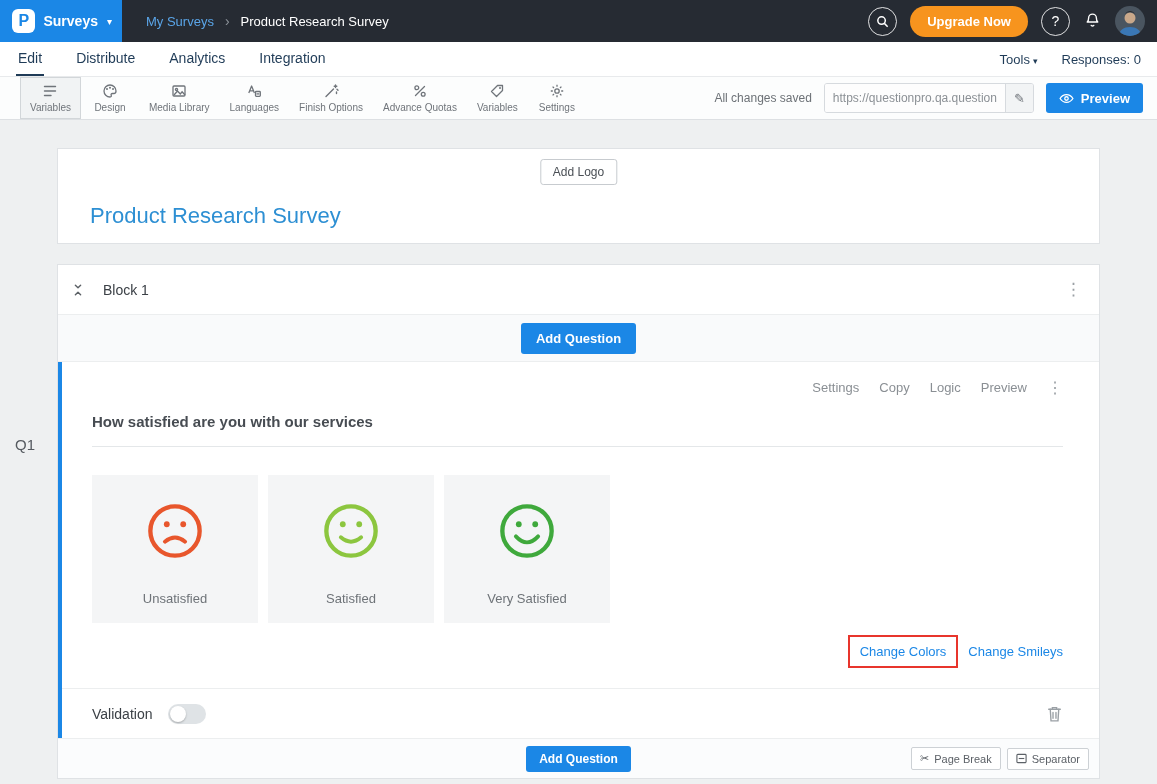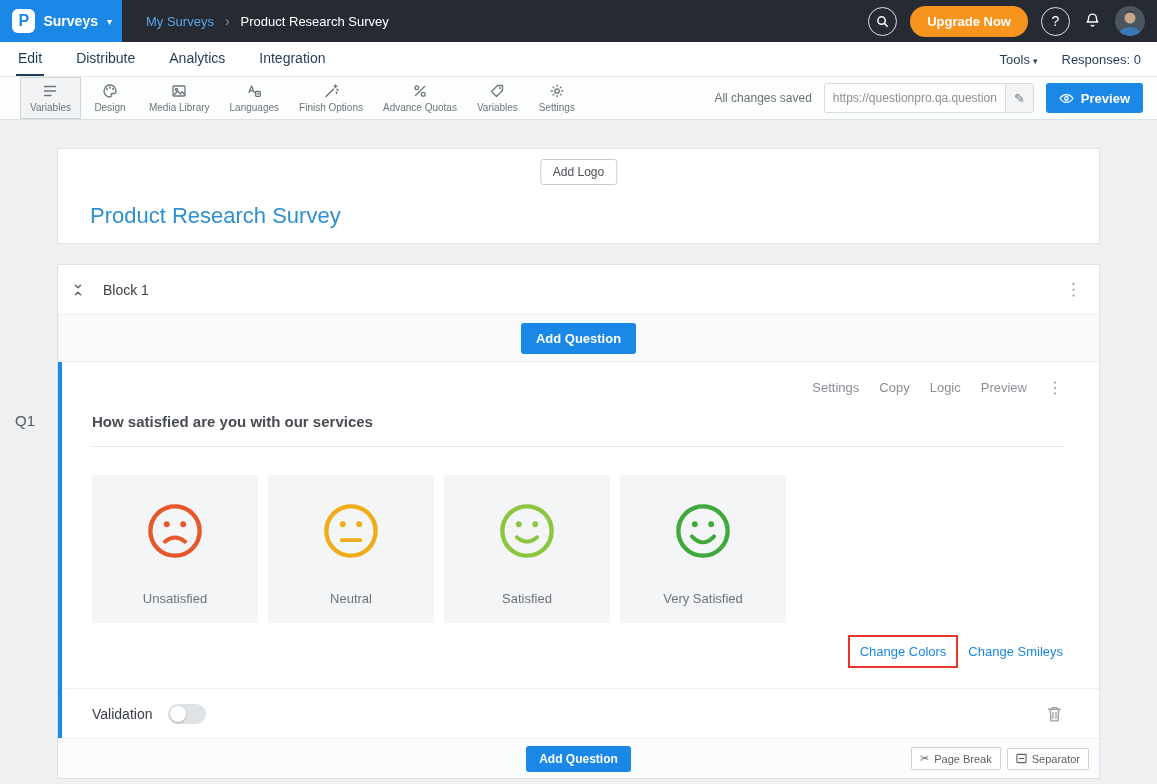--- a/index.html
+++ b/index.html
@@ -51,21 +51,21 @@
 
   .block-card { margin-top:20px; background:#fff; border:1px solid #dfe2e5; }
   .block-header { height:50px; display:flex; align-items:center; padding:0 13px; border-bottom:1px solid #eceeef; }
   .collapse-icon { cursor:pointer; }
   .block-name { margin-left:18px; font-size:14px; color:#3b4046; }
   .kebab { margin-left:auto; color:#9ba0a5; font-size:17px; cursor:pointer; line-height:1; padding:0 4px; }
   .add-q-row { height:47px; display:flex; align-items:center; justify-content:center; background:#f9fafb; border-bottom:1px solid #eceeef; }
   .add-q-btn { background:#1b87e6; border:none; color:#fff; font-size:13px; font-weight:bold; padding:8px 15px; border-radius:3px; cursor:pointer; font-family:inherit; }
 
   .question-section { position:relative; border-left:4px solid #1b87e6; }
-  .q1-label { position:absolute; left:-47px; top:50px; font-size:15px; color:#555a60; }
+  .q1-label { position:absolute; left:-47px; top:74px; font-size:15px; color:#555a60; }
   .q-inner { padding:16px 36px 0 30px; }
   .q-actions { display:flex; align-items:center; justify-content:flex-end; gap:20px; font-size:13px; color:#8a8f94; }
   .q-action { cursor:pointer; }
   .q-kebab { color:#9ba0a5; font-size:16px; cursor:pointer; }
   .q-title { margin-top:16px; font-size:15px; color:#474c52; padding-bottom:16px; border-bottom:1px solid #e4e7e9;font-weight:bold; }
   .smiley-row { margin-top:28px; display:flex; gap:10px; }
   .smiley-box { width:166px; height:148px; background:#f4f5f6; display:flex; flex-direction:column; align-items:center; padding-top:27px; cursor:pointer; }
   .smiley svg { width:58px; height:58px; }
   .smiley-label { margin-top:auto; padding-bottom:17px; font-size:13px; color:#6e7378; }
   .change-row { margin-top:12px; display:flex; justify-content:flex-end; align-items:center; }
@@ -284,31 +284,20 @@
               <svg viewBox="0 0 60 60" fill="none">
                 <circle cx="30" cy="30" r="25.5" stroke="currentColor" stroke-width="4.5"></circle>
                 <circle cx="21.5" cy="23" r="3" fill="currentColor"></circle>
                 <circle cx="38.5" cy="23" r="3" fill="currentColor"></circle>
                 <path d="M19.5 41 Q30 32.5 40.5 41" stroke="currentColor" stroke-width="4" stroke-linecap="round"></path>
               </svg>
             </span>
             <span class="smiley-label">Unsatisfied</span>
           </div>
 
-          <div class="smiley-box">
-            <span class="smiley" style="color: rgb(239, 172, 24);">
-              <svg viewBox="0 0 60 60" fill="none">
-                <circle cx="30" cy="30" r="25.5" stroke="currentColor" stroke-width="4.5"></circle>
-                <circle cx="21.5" cy="23" r="3" fill="currentColor"></circle>
-                <circle cx="38.5" cy="23" r="3" fill="currentColor"></circle>
-                <path d="M20.5 39.5 L39.5 39.5" stroke="currentColor" stroke-width="4" stroke-linecap="round"></path>
-              </svg>
-            </span>
-            <span class="smiley-label">Neutral</span>
-          </div>
 
           <div class="smiley-box">
             <span class="smiley" style="color: rgb(140, 198, 63);">
               <svg viewBox="0 0 60 60" fill="none">
                 <circle cx="30" cy="30" r="25.5" stroke="currentColor" stroke-width="4.5"></circle>
                 <circle cx="21.5" cy="23" r="3" fill="currentColor"></circle>
                 <circle cx="38.5" cy="23" r="3" fill="currentColor"></circle>
                 <path d="M19.5 36.5 Q30 45.5 40.5 36.5" stroke="currentColor" stroke-width="4" stroke-linecap="round"></path>
               </svg>
             </span>

